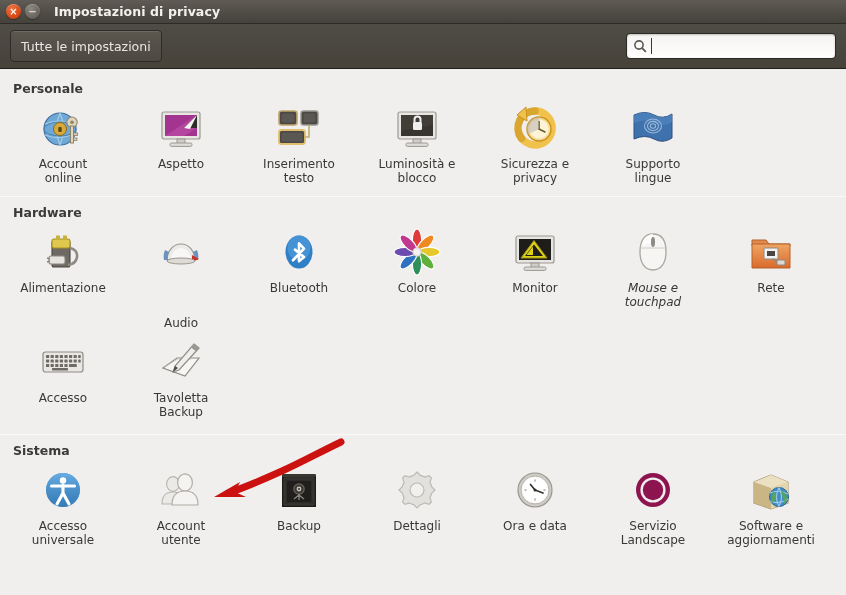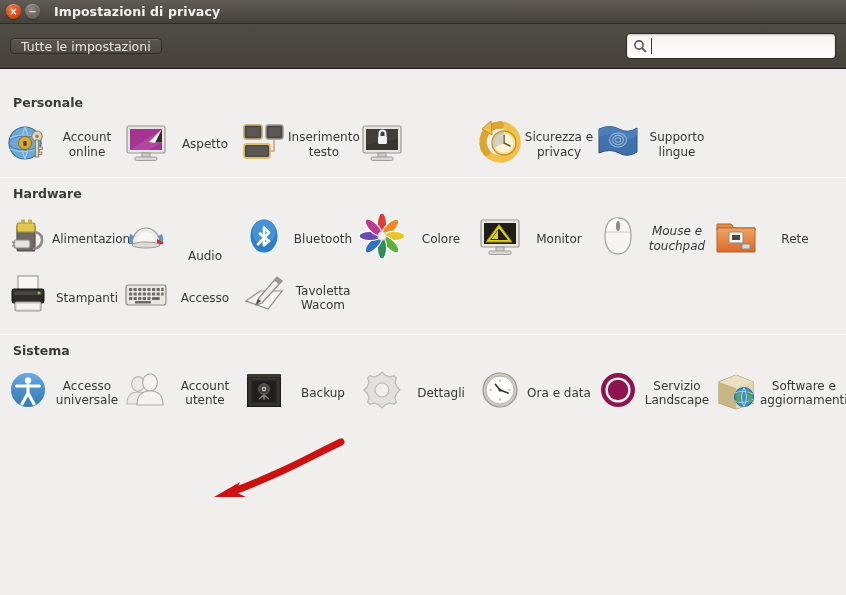--- a/index.html
+++ b/index.html
@@ -38,21 +38,21 @@
   }
 
   
   .toolbar {
     position:relative; height:45px; width:100%;
     background:linear-gradient(to bottom,#4f4b45 0%,#4a4740 55%,#464239 100%);
     border-bottom:1px solid #211f1c;
     display:flex; align-items:center;
   }
   .allsettings-btn {
-    margin-left:10px; height:16px; padding:0 10px;
+    margin-left:10px; height:32px; padding:0 10px;
     display:flex; align-items:center;
     background:linear-gradient(to bottom,#5b574f,#4d4942);
     border:1px solid #2f2c28; border-radius:4px;
     color:#e9e6e1; font-size:12.5px; white-space:nowrap;
     box-shadow: inset 0 1px 0 rgba(255,255,255,.11);
     cursor:default;
   }
   .search-wrap {
     position:absolute; right:10px; top:9px;
     width:210px; height:26px;
@@ -67,30 +67,30 @@
     font-family:"DejaVu Sans", sans-serif; font-size:12px;
     color:#2c2a26; width:100%; height:20px;
     caret-color:#2c2a26;
   }
   .caret {
     position:absolute; left:30px; top:5px; width:1px; height:16px;
     background:#3a3733;
   }
 
   
-  .content { position:relative; width:100%; height:526px; background:#f0efee; padding-top:20px; }
+  .content { position:relative; width:100%; height:526px; background:#f0efee; padding-top:6px; }
   .section { position:relative; }
   .sec-title {
     font-size:12.5px; font-weight:bold; color:#3b3a38;
     padding:6px 0 4px 13px;
   }
   .grid { display:flex; flex-wrap:wrap; padding:0 4px; }
   .cell {
     width:118px; padding-top:4px; padding-bottom:4px;
-    display:flex; flex-direction:row; align-items:center;
+    display:flex; flex-direction:column; align-items:center;
     cursor:default;
   }
   .ico { width:48px; height:48px; position:relative; }
   .cap {
     margin-top:5px; font-size:12px; color:#3a3835;
     text-align:center; line-height:1.17; width:116px;
   }
   .sep {
     height:1px; width:100%;
     background:#dedbd7; border-bottom:1px solid #fbfafa;
@@ -191,20 +191,22 @@
             <svg width="48" height="48" viewBox="0 0 48 48">
               <rect x="5" y="8" width="38" height="27" rx="2" fill="#e8e6e3" stroke="#9b9892" stroke-width="1.2"></rect>
               <rect x="8" y="11" width="32" height="21" fill="#38352f"></rect>
               <path d="M8 11 L40 11 L40 21 L8 27 Z" fill="#47443d" opacity=".6"></path>
               <rect x="20" y="18" width="9" height="8" rx="1.2" fill="#efefef"></rect>
               <path d="M21.5 18 v-2.6 a3 3 0 0 1 6 0 V18" fill="none" stroke="#efefef" stroke-width="2"></path>
               <rect x="20" y="35" width="8" height="5" fill="#cfcdc9" stroke="#9b9892" stroke-width="1"></rect>
               <rect x="13" y="39" width="22" height="3.4" rx="1.5" fill="#dedcd8" stroke="#9b9892" stroke-width="1"></rect>
             </svg>
           </div>
+          <div class="cap" style="white-space:pre-line;">Luminosità e
+blocco</div>
         </div>
 
         <div class="cell">
           <div class="ico">
             <svg width="48" height="48" viewBox="0 0 48 48">
               <path d="M24 7 a17 17 0 1 1 -16.3 21.6" fill="none" stroke="#f0c14b" stroke-width="7.5" stroke-linecap="round"></path>
               <path d="M24 7 a17 17 0 0 0 -13.5 27.4" fill="none" stroke="#d9a62f" stroke-width="7.5" stroke-linecap="round"></path>
               <path d="M15 3 L6 11 L16 17 Z" fill="#f0c14b" stroke="#c9921f" stroke-width="1"></path>
               <circle cx="28" cy="25" r="12" fill="#f6dd96" stroke="#c9921f" stroke-width="1.4"></circle>
               <circle cx="28" cy="25" r="9.6" fill="#fdf3d6"></circle>
@@ -344,33 +346,20 @@
               </defs>
               <rect x="17" y="20" width="14" height="11" rx="1" fill="#f4f3f1" stroke="#8d8a84" stroke-width="1"></rect>
               <rect x="20" y="23" width="8" height="5" fill="#4a4742"></rect>
               <path d="M26 31 l7 5" stroke="#8d8a84" stroke-width="1.6"></path>
               <rect x="30" y="32" width="8" height="5" rx="1" fill="#dcd9d4" stroke="#8d8a84" stroke-width="1"></rect>
             </svg>
           </div>
           <div class="cap" style="white-space:pre-line;">Rete</div>
         </div>
 
-        <div class="cell">
-          <div class="ico">
-            <svg width="48" height="48" viewBox="0 0 48 48">
-              <rect x="14" y="5" width="20" height="14" fill="#f7f6f4" stroke="#9b9892" stroke-width="1.1"></rect>
-              <rect x="8" y="18" width="32" height="14" rx="2" fill="#2e2c29" stroke="#1b1a18" stroke-width="1"></rect>
-              <rect x="10" y="20" width="28" height="4" fill="#494641"></rect>
-              <rect x="11" y="31" width="26" height="9" rx="1.5" fill="#dedbd6" stroke="#9b9892" stroke-width="1.1"></rect>
-              <rect x="13" y="33" width="22" height="5" fill="#f4f3f1"></rect>
-              <circle cx="35" cy="22" r="1.4" fill="#7fc23e"></circle>
-            </svg>
-          </div>
-          <div class="cap" style="white-space:pre-line;">Stampanti</div>
-        </div>
 
         <div class="cell">
           <div class="ico">
             <svg width="48" height="48" viewBox="0 0 48 48">
               <rect x="4" y="14" width="40" height="20" rx="2.5" fill="#e9e7e4" stroke="#8f8c86" stroke-width="1.2"></rect>
               <g fill="#6e6b66">
                 <rect x="7" y="17" width="3.2" height="3" rx=".6"></rect>
                   <rect x="11.6" y="17" width="3.2" height="3" rx=".6"></rect>
                 <rect x="16.2" y="17" width="3.2" height="3" rx=".6"></rect>
                   <rect x="20.8" y="17" width="3.2" height="3" rx=".6"></rect>
@@ -403,21 +392,21 @@
           <div class="ico">
             <svg width="48" height="48" viewBox="0 0 48 48">
               <path d="M6 30 L20 20 L42 20 L28 38 Z" fill="#f7f6f4" stroke="#8f8c86" stroke-width="1.2"></path>
               <path d="M8 29 L20.5 21 L34 21" fill="none" stroke="#c9c6c0" stroke-width="1"></path>
               <path d="M37 6 L42 10 L22 32 L16 34 L18 28 Z" fill="#efeeec" stroke="#8f8c86" stroke-width="1.2"></path>
               <path d="M37 6 L42 10 L38.5 13 L33.5 9 Z" fill="#9b9892"></path>
               <path d="M16 34 L18 28 L21 30 Z" fill="#4b4845"></path>
             </svg>
           </div>
           <div class="cap" style="white-space:pre-line;">Tavoletta
-Wacom</div>
+Backup</div>
         </div>
 
       </div>
       <div class="sep" style="margin-top:11px;"></div>
     </div>
 
     <div class="section">
       <div class="sec-title">Sistema</div>
       <div class="grid">
 

